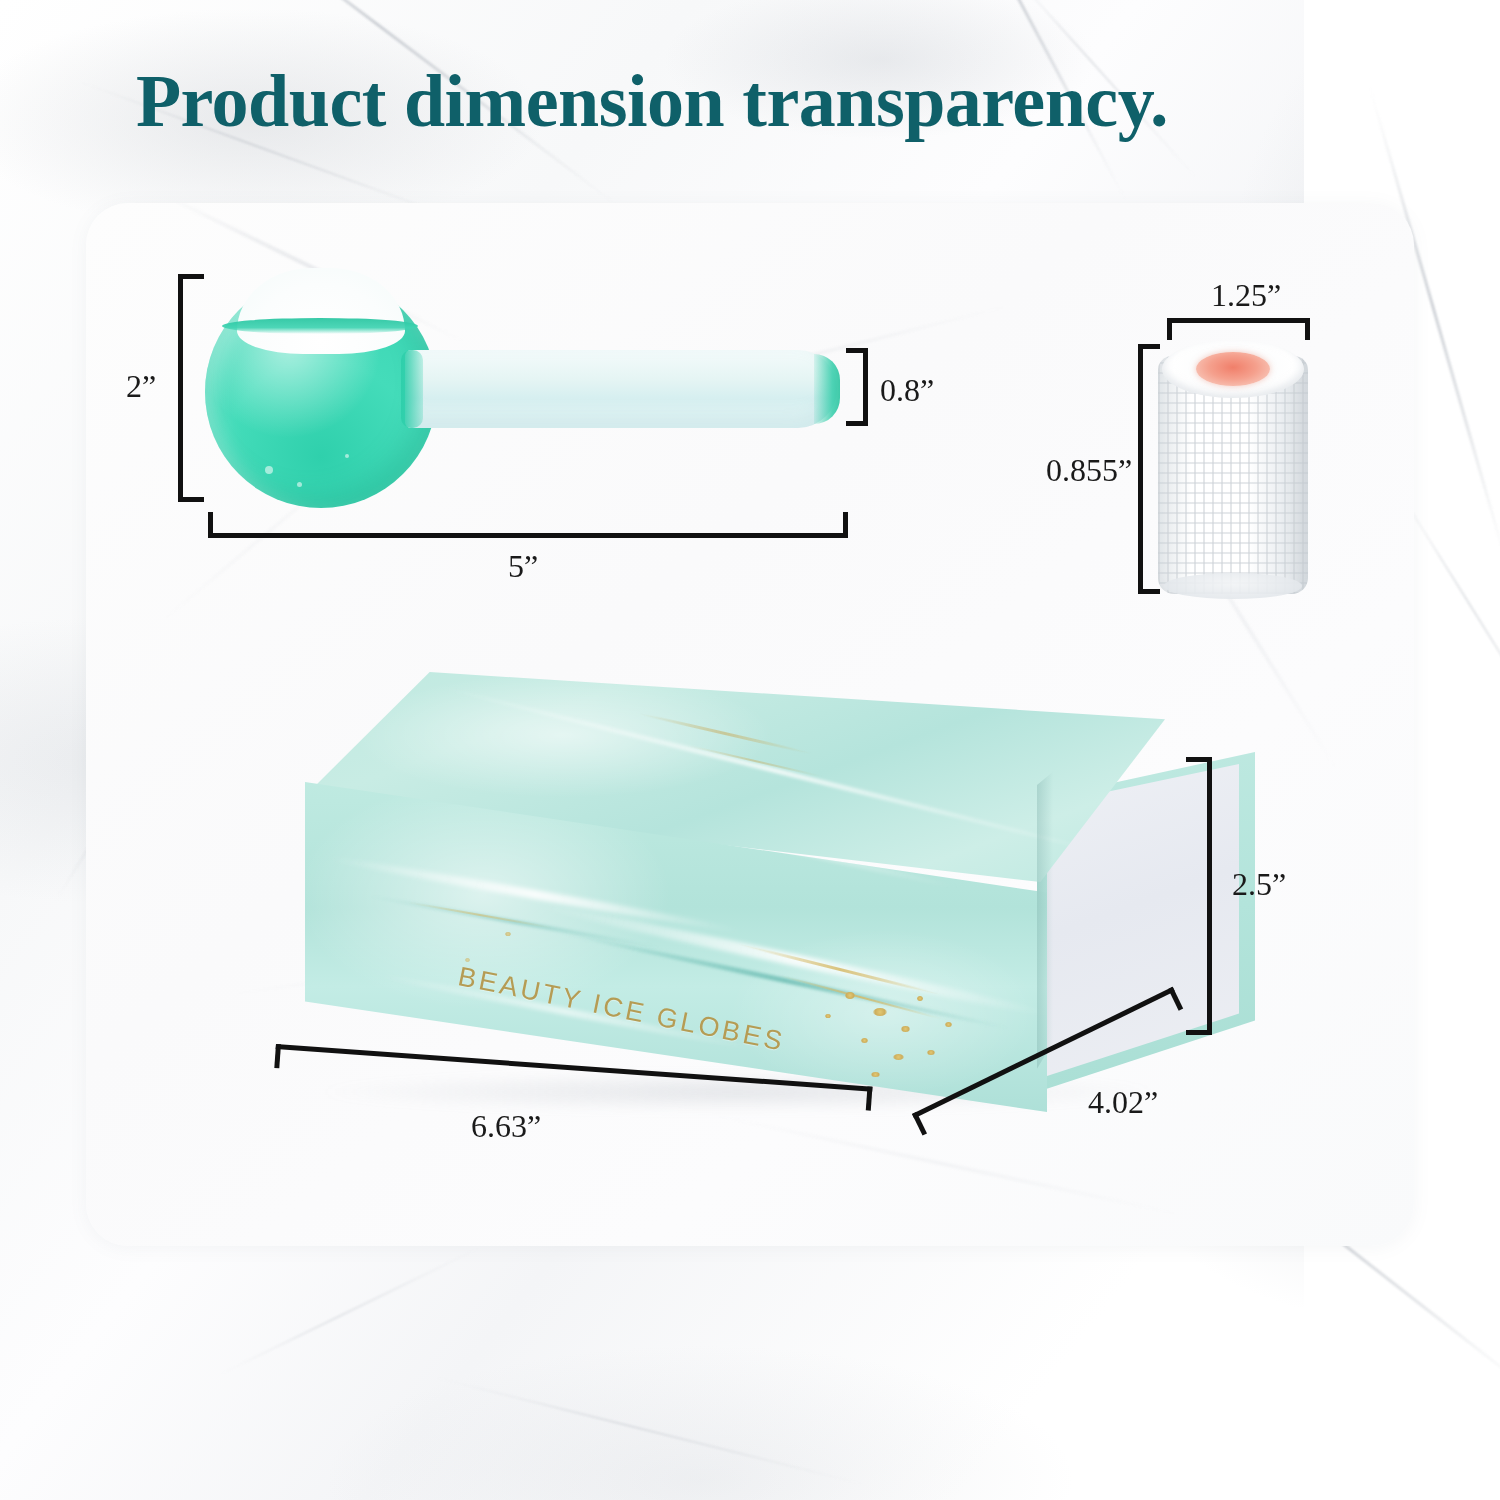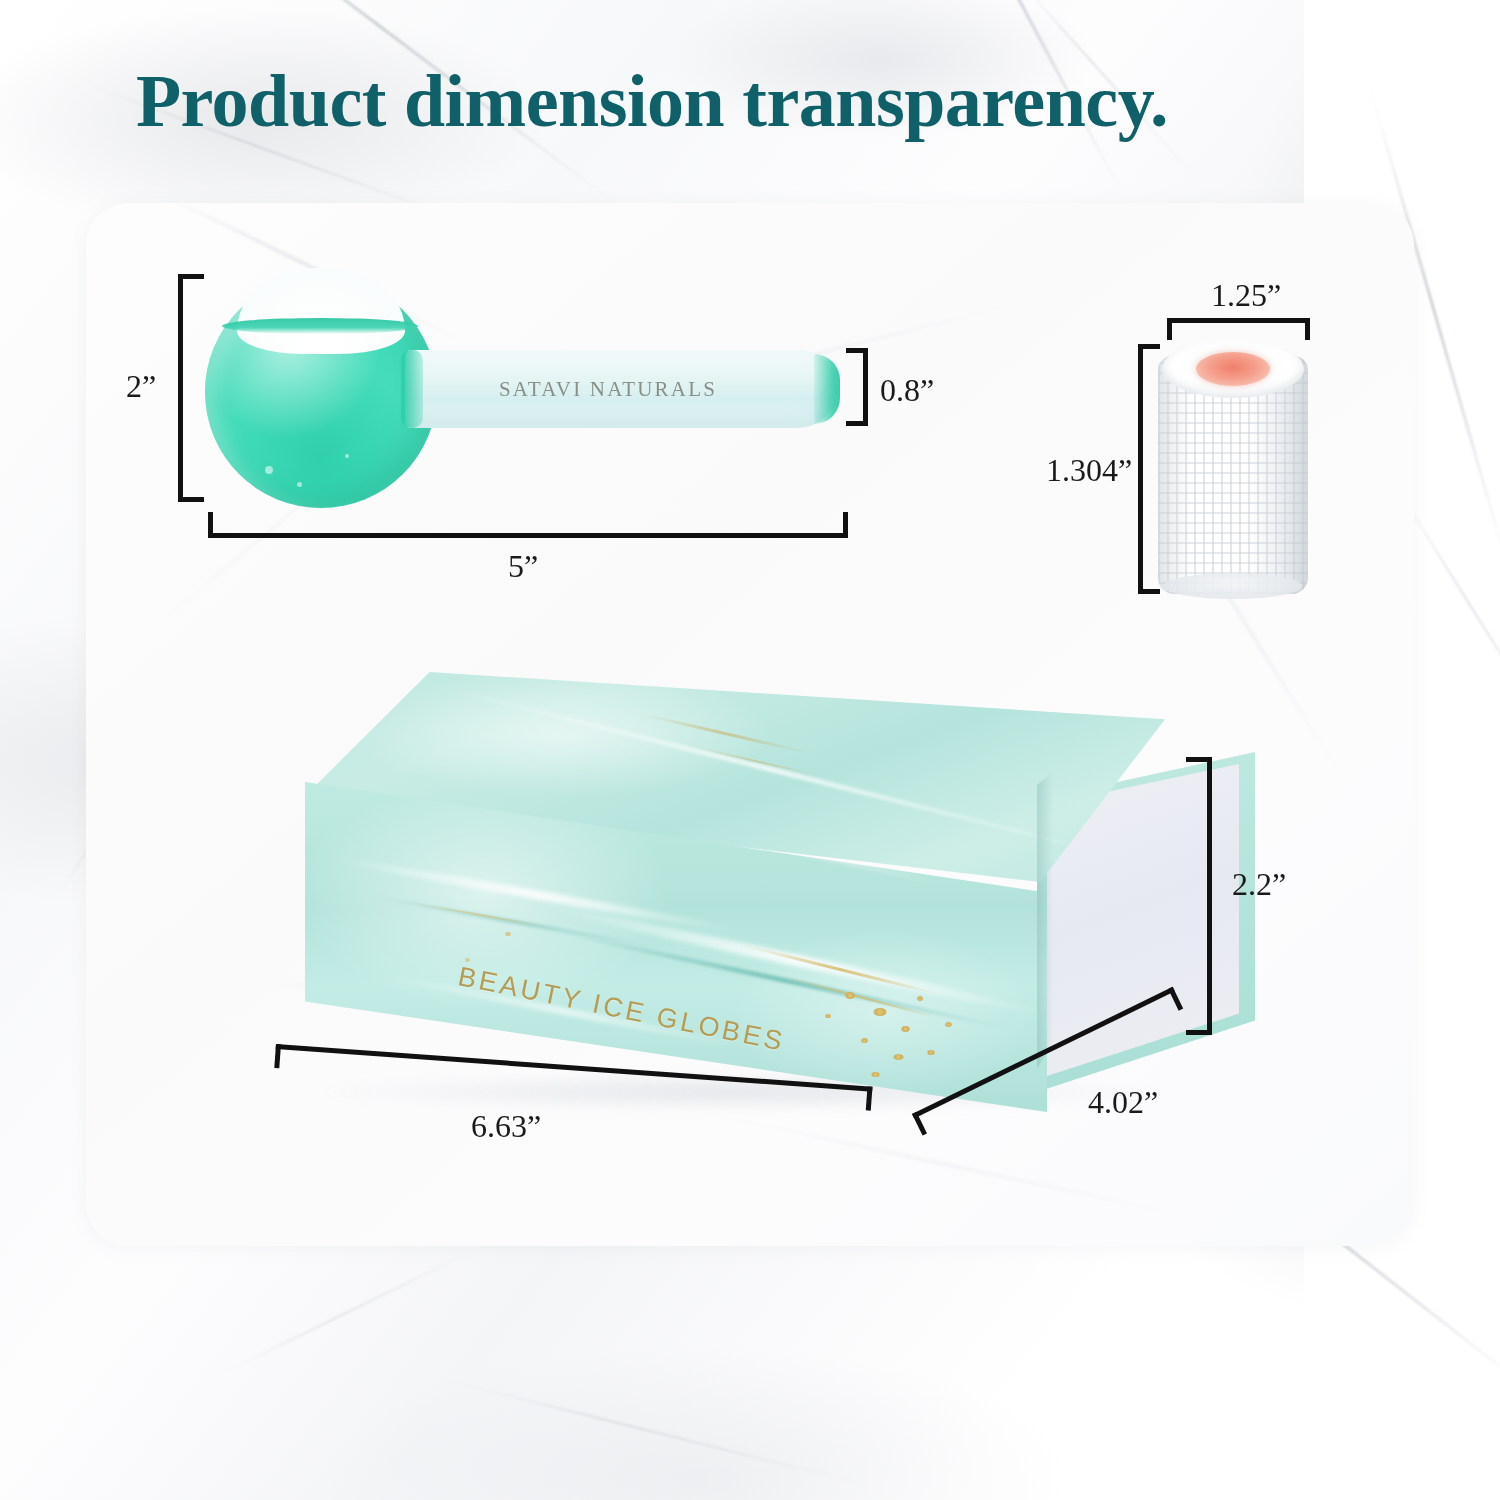--- a/index.html
+++ b/index.html
@@ -395,21 +395,20 @@
     <div class="globe-ball">
       <div class="globe-bubble gb1"></div>
       <div class="globe-bubble gb2"></div>
       <div class="globe-bubble gb3"></div>
     </div>
     <div class="globe-cap"></div>
     <div class="globe-meniscus"></div>
     <div class="globe-handle">
       <div class="handle-joint"></div>
       <div class="handle-tip"></div>
-      <div class="handle-brand">SATAVI NATURALS</div>
     </div>
   </div>
 
   <div class="brk-v" style="left:178px; top:274px; width:26px; height:228px;"></div>
   <div class="dim-label" style="left:126px; top:368px;">2”</div>
 
   <div class="brk-v right" style="left:846px; top:348px; width:22px; height:78px;"></div>
   <div class="dim-label" style="left:880px; top:372px;">0.8”</div>
 
   <div class="brk-h" style="left:208px; top:512px; width:640px; height:26px;"></div>
@@ -419,21 +418,21 @@
     <div class="roller-body"></div>
     <div class="roller-bottom"></div>
     <div class="roller-top"></div>
     <div class="roller-hole"></div>
   </div>
 
   <div class="brk-h down" style="left:1167px; top:318px; width:143px; height:22px;"></div>
   <div class="dim-label" style="left:1211px; top:277px;">1.25”</div>
 
   <div class="brk-v" style="left:1138px; top:344px; width:22px; height:250px;"></div>
-  <div class="dim-label" style="left:1046px; top:452px;">1.304”</div>
+  <div class="dim-label" style="left:1046px; top:452px;">0.855”</div>
 
   <div class="box-wrap">
     <div class="box-shadow"></div>
 
     <div class="box-side"></div>
     <div class="box-side-panel"></div>
 
     <div class="box-top">
       <div class="box-top-vein"></div>
       <div class="box-top-gold1"></div>
@@ -462,21 +461,21 @@
       <div class="gold-splash gs10"></div>
       <div class="gold-splash gs11"></div>
       <div class="gold-splash gs12"></div>
       <div class="box-brand">BEAUTY ICE GLOBES</div>
     </div>
 
     <div class="box-side-shadow"></div>
   </div>
 
   <div class="brk-v right" style="left:1186px; top:757px; width:26px; height:278px;"></div>
-  <div class="dim-label" style="left:1232px; top:866px;">2.2”</div>
+  <div class="dim-label" style="left:1232px; top:866px;">2.5”</div>
 
   <div class="brk-h down" style="left:276px; top:1044px; width:598px; height:24px; transform: rotate(4.1deg); transform-origin: left top;"></div>
   <div class="dim-label" style="left:471px; top:1108px;">6.63”</div>
 
   <div class="brk-h down" style="left:912px; top:1114px; width:290px; height:24px; transform: rotate(-26deg); transform-origin: left top;"></div>
   <div class="dim-label" style="left:1088px; top:1084px;">4.02”</div>
 
 
 </div>
 

